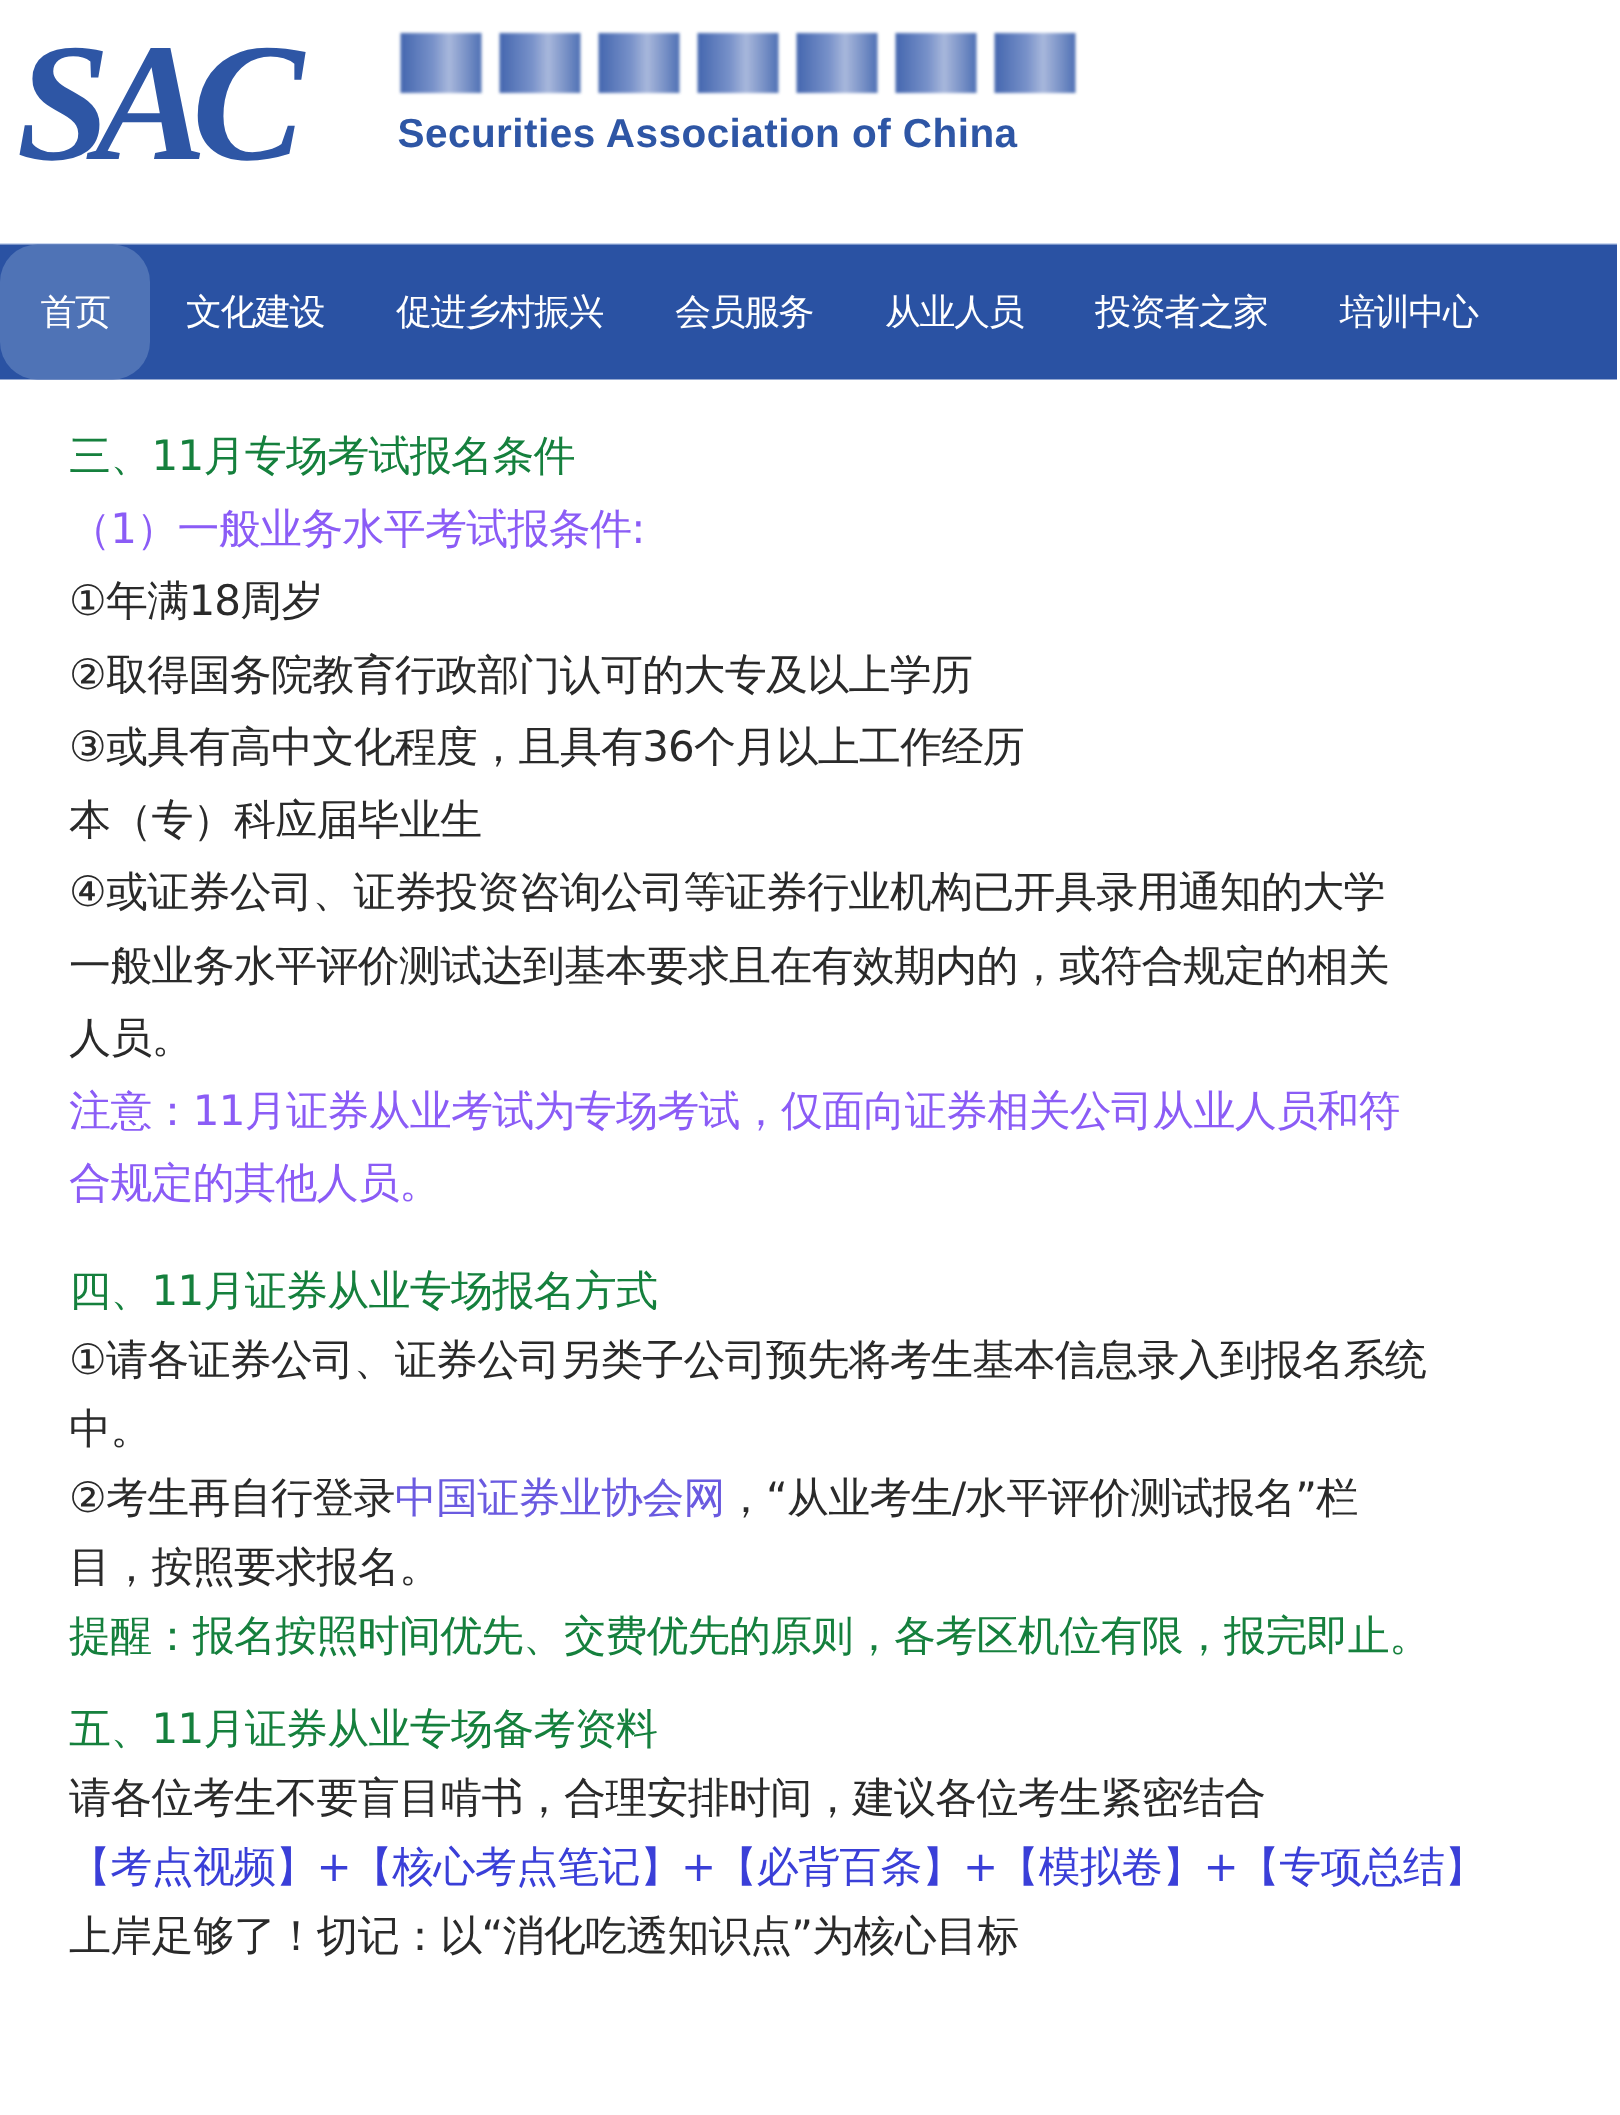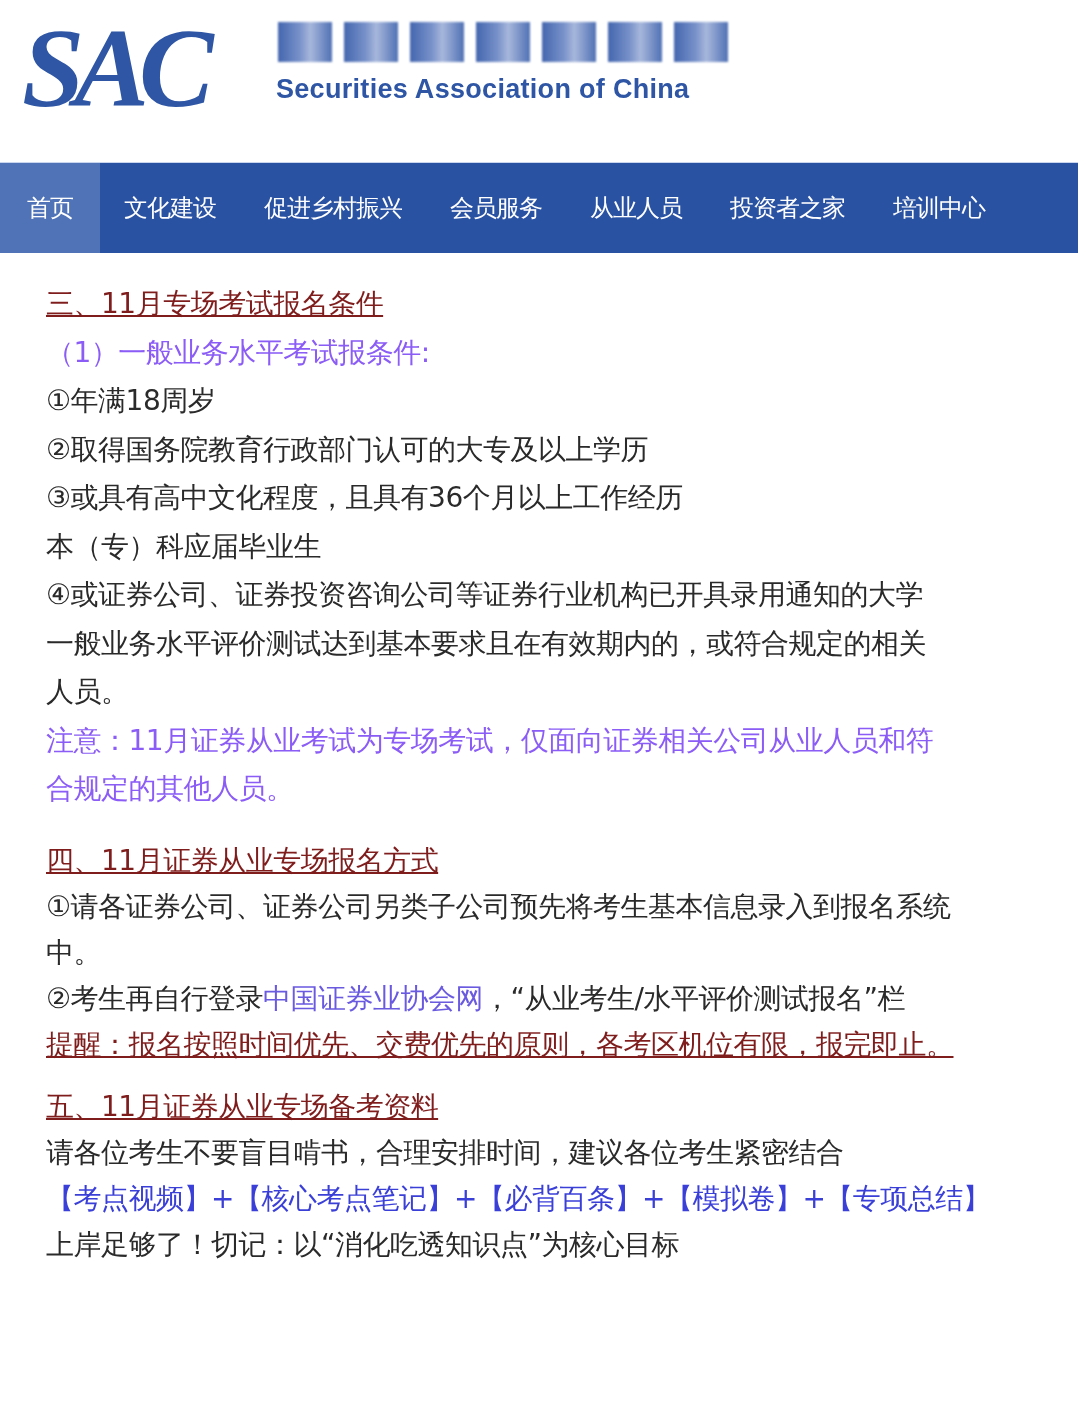--- a/index.html
+++ b/index.html
@@ -1,37 +1,37 @@
 <!DOCTYPE html>
 <html><head>
   <meta charset="utf-8">
   <style>
     html, body { margin: 0; padding: 0; background: #ffffff; }
     body { width: 1080px; height: 1410px; position: relative; overflow: hidden;
            font-family: "DejaVu Sans", "Liberation Sans", sans-serif; color: #222; }
 
-    .header { position: absolute; left: 16px; top: 0; width: 972px; height: 160px; background: #fff; }
+    .header { position: absolute; left: 5px; top: 0; width: 972px; height: 160px; background: #fff; }
     .logo-mark { position: absolute; left: 6px; top: 14px; width: 250px; height: 100px; }
     .logo-cn { position: absolute; left: 262px; top: 22px; height: 44px; display: flex; gap: 4px; }
     .logo-cn span { display: inline-block; width: 54px; height: 40px; margin-right: 8px;
                     background: linear-gradient(90deg, #3056a6 0%, #6a86c4 40%, #9fb0d8 60%, #3d62ad 100%);
                     filter: blur(1.2px); opacity: 0.9; }
     .logo-en { position: absolute; left: 260px; top: 74px; font-family: "Liberation Sans", sans-serif;
                font-size: 27px; color: #2e56a5; letter-spacing: 0.3px; font-weight: 600; }
 
     .nav { position: absolute; left: 0; top: 162px; width: 1078px; height: 90px; background: #2a52a3;
            display: flex; align-items: center; border-top: 1px solid #c9d6ee; }
     .nav-item { height: 90px; display: flex; align-items: center; justify-content: center;
-                color: #ffffff; font-size: 24px; padding: 0 24px; letter-spacing: -1px; }
+                color: #ffffff; font-size: 24px; padding: 0 24px; letter-spacing: -1px; border-radius: 25px; }
     .nav-item.active { background: #4f73b6; width: 52px; padding: 0 24px; }
 
     .content { position: absolute; left: 46px; top: 280px; width: 1010px; }
     .line { font-size: 28px; line-height: 48.5px; white-space: nowrap; color: #2a2a2a;
             font-family: "DejaVu Sans", sans-serif; letter-spacing: -0.5px; }
-    .h { color: #7f1d1d; text-decoration: underline; }
+    .h { color: #15803d; }
     .red { color: #8b5cf6; }
     .link { color: #6a5ae0; }
     .blue-links { color: #3a3fd8; }
     .spacer { height: 24px; }
     .spacer2 { height: 16px; }
   </style>
 </head>
 <body>
 
 <div class="header">
@@ -74,20 +74,21 @@
   <div class="line red">合规定的其他人员。</div>
 
   <div class="spacer"></div>
 
   <div class="line h" style="line-height:46px;">四、11月证券从业专场报名方式</div>
   <div class="line" style="line-height:46px;">①请各证券公司、证券公司另类子公司预先将考生基本信息录入到报名系统</div>
   <div class="line" style="line-height:46px;">中。</div>
   <div class="line" style="line-height:46px;">
     <span>②考生再自行登录</span><span class="link">中国证券业协会网</span><span>，“从业考生/水平评价测试报名”栏</span>
   </div>
+  <div class="line" style="line-height:46px;">目，按照要求报名。</div>
   <div class="line h" style="line-height:46px;">提醒：报名按照时间优先、交费优先的原则，各考区机位有限，报完即止。</div>
 
   <div class="spacer2"></div>
 
   <div class="line h" style="line-height:46px;">五、11月证券从业专场备考资料</div>
   <div class="line" style="line-height:46px;">请各位考生不要盲目啃书，合理安排时间，建议各位考生紧密结合</div>
   <div class="line blue-links" style="line-height:46px;">【考点视频】+【核心考点笔记】+【必背百条】+【模拟卷】+【专项总结】</div>
   <div class="line" style="line-height:46px;">上岸足够了！切记：以“消化吃透知识点”为核心目标</div>
 </div>
 

